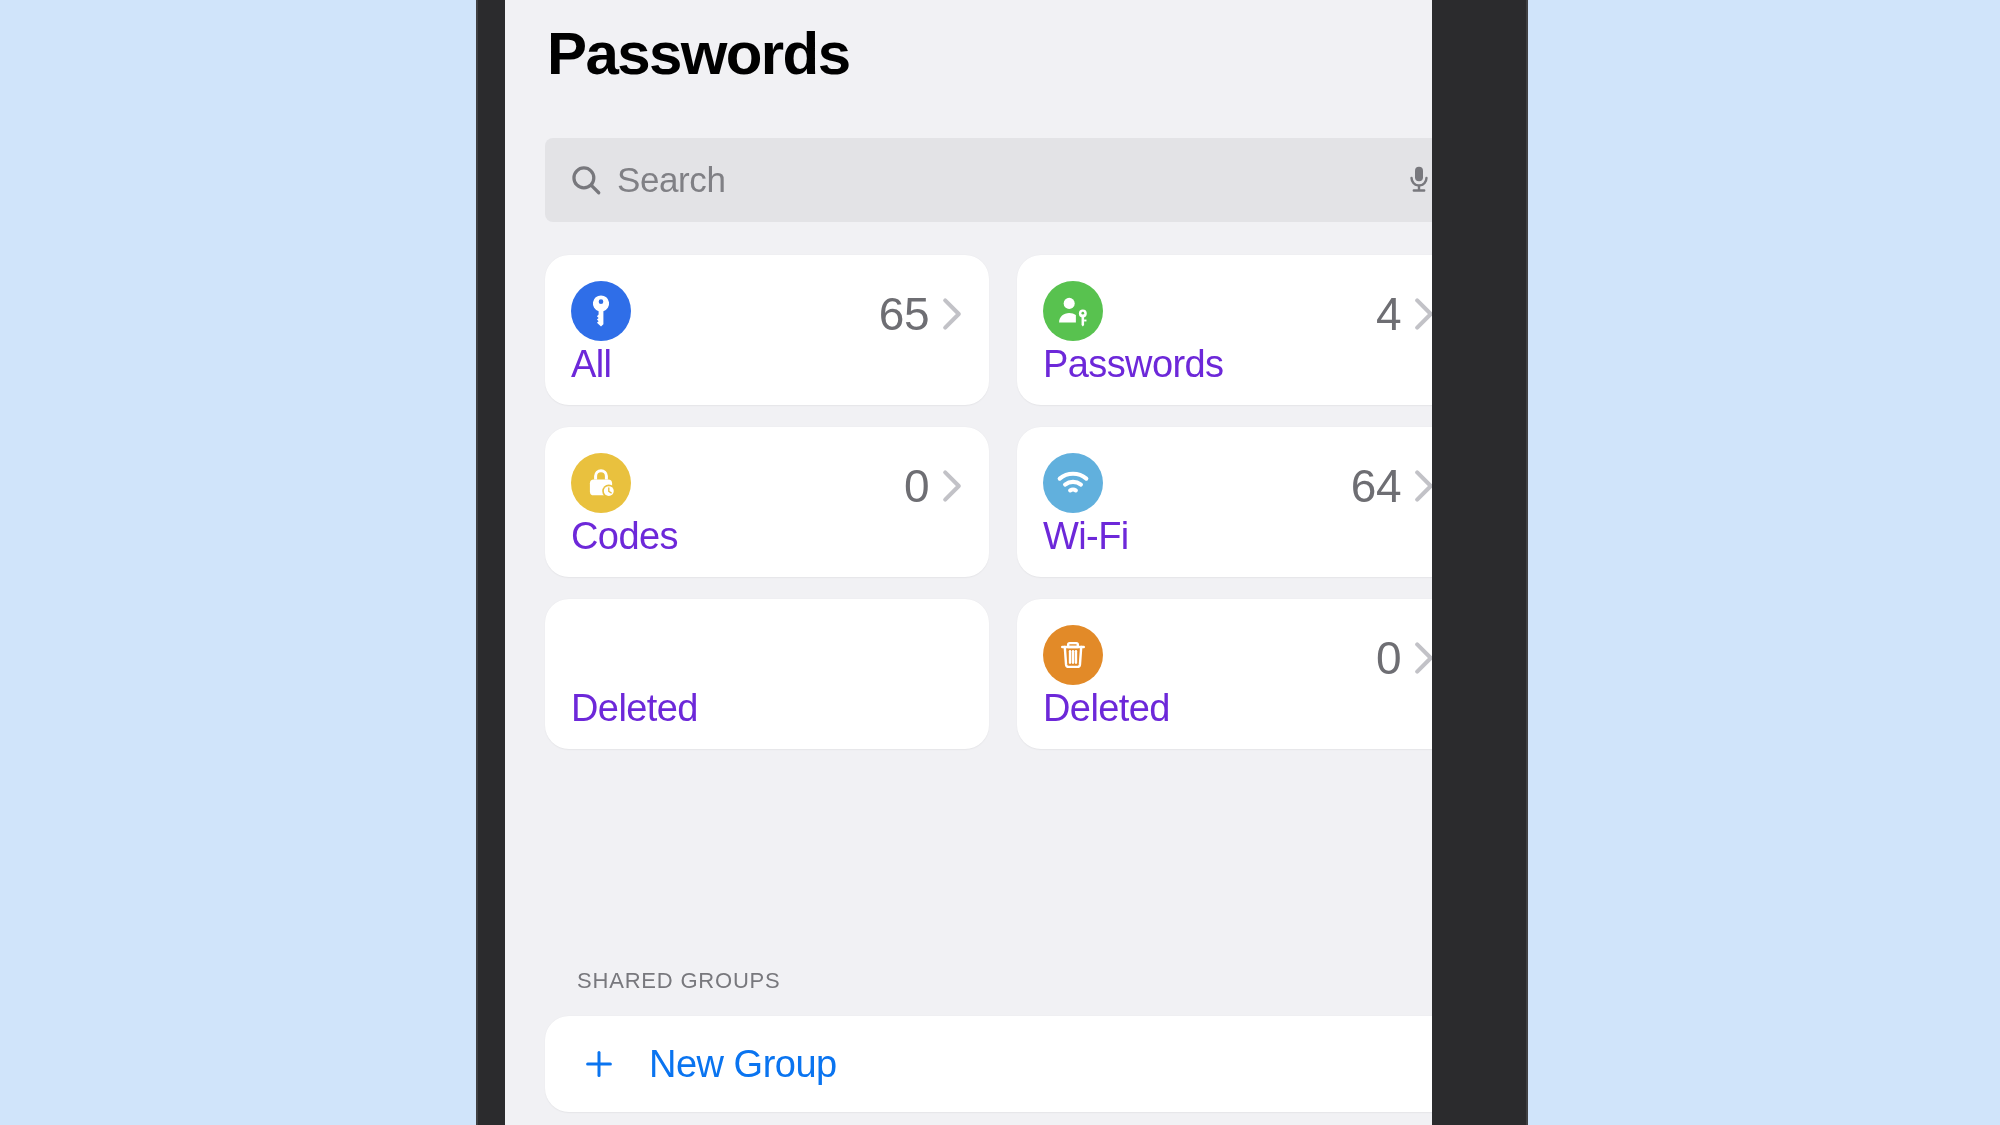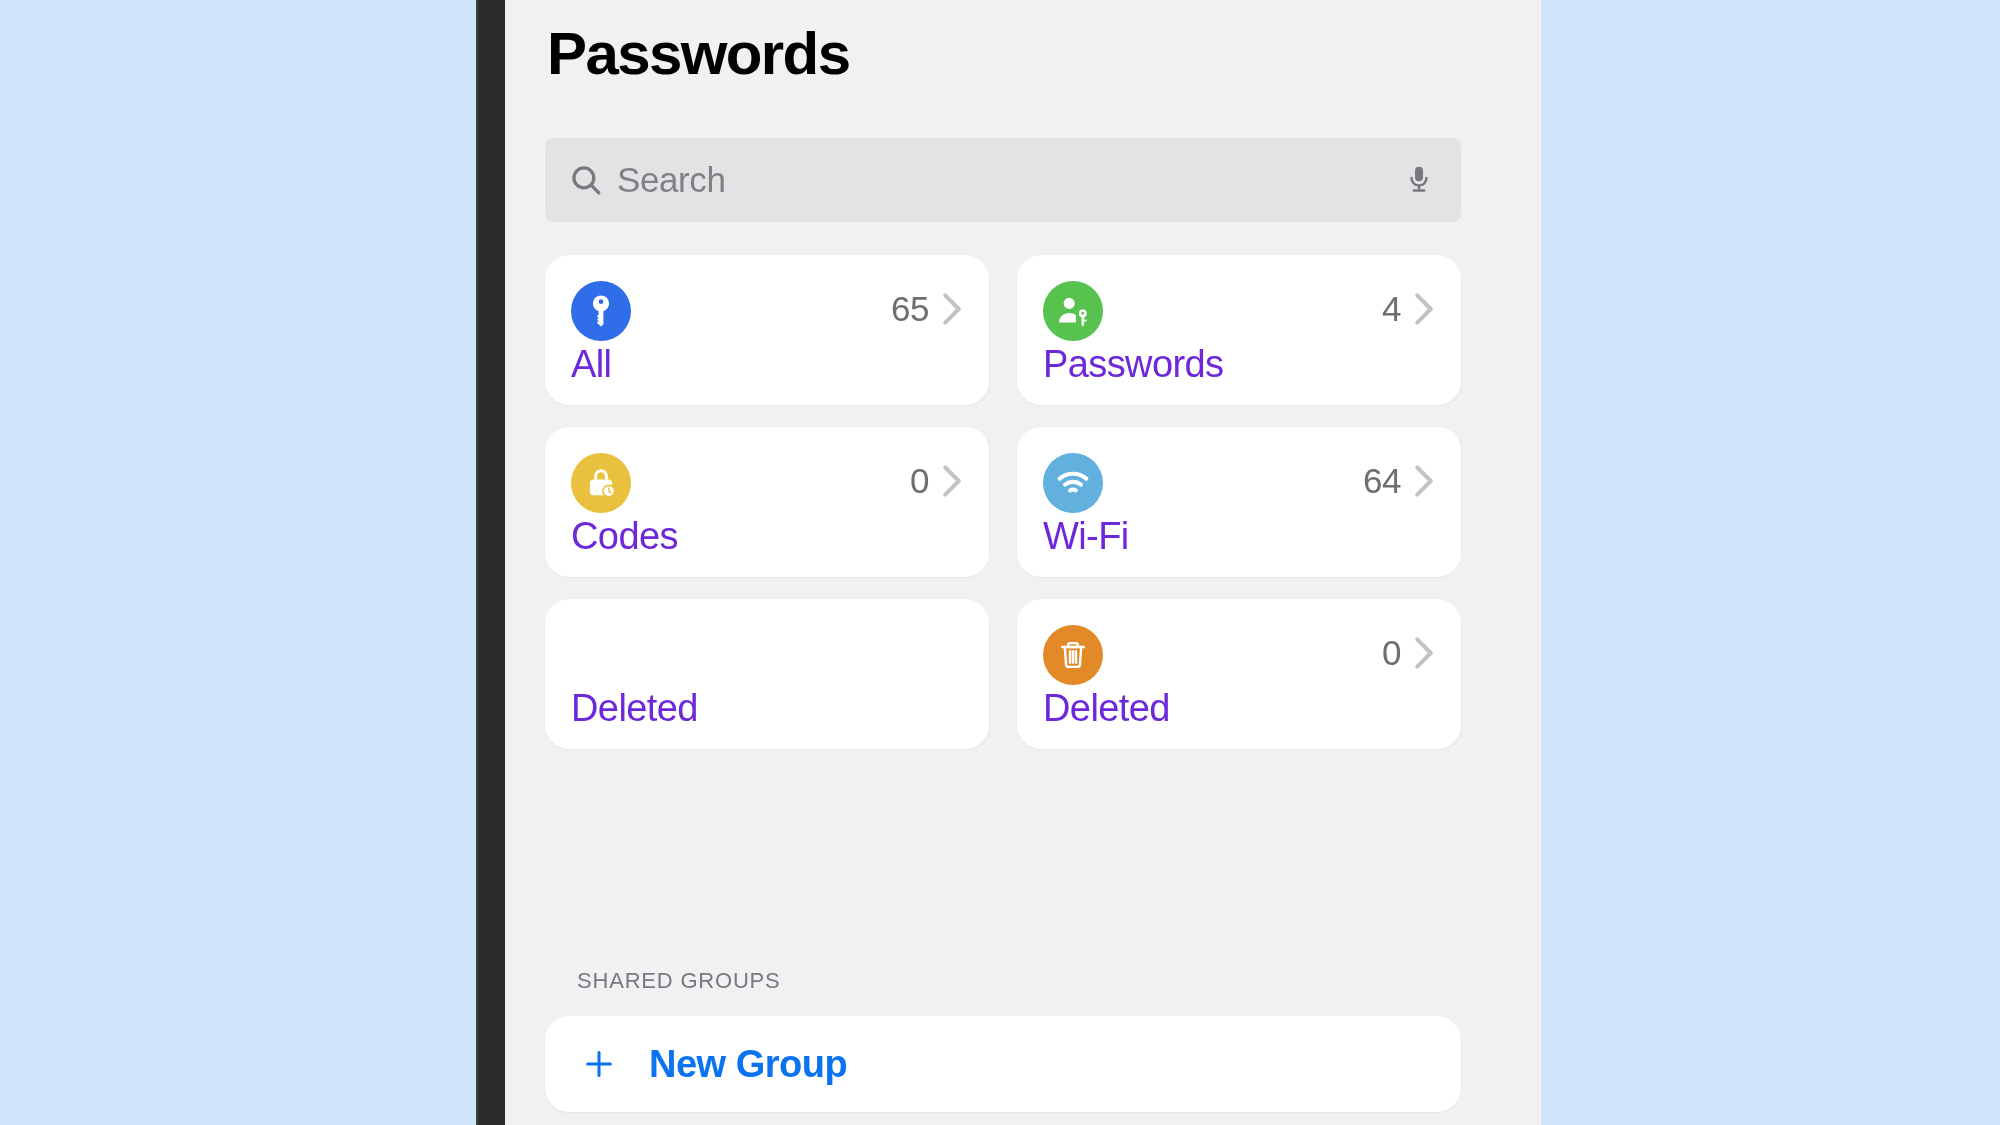--- a/index.html
+++ b/index.html
@@ -19,21 +19,21 @@
   #phone-frame::before,
   #phone-frame::after {
     content: ""; position: absolute; top: 0; bottom: 0; width: 2px;
     background: rgba(255,255,255,0.10);
   }
   #phone-frame::before { left: 0; }
   #phone-frame::after  { right: 0; }
 
   #phone-screen {
     position: absolute;
-    left: 505px; top: 0; width: 1036px; height: 1125px;
+    left: 505px; top: 0; width: 927px; height: 1125px;
     background: #f1f1f4;
     overflow: hidden;
   }
 
   
   #page-title {
     position: absolute;
     left: 42px; top: 18px;
     font-size: 60px;
     font-weight: bold;
@@ -93,21 +93,21 @@
     width: 60px; height: 60px;
     border-radius: 50%;
     display: flex; align-items: center; justify-content: center;
     flex: 0 0 auto;
   }
   .cat-count-wrap {
     display: flex; align-items: center;
     margin-top: 10px;
   }
   .cat-count {
-    font-size: 35px;
+    font-size: 46px;
     color: #6e6e73;
     letter-spacing: -0.5px;
     line-height: 1;
   }
   .cat-chevron {
     margin-left: 12px;
     display: flex; align-items: center;
   }
   .cat-label {
     position: absolute;
@@ -129,21 +129,20 @@
   }
   #new-group-card {
     position: absolute;
     left: 40px; top: 1016px;
     width: 916px; height: 96px;
     background: #ffffff;
     border-radius: 24px;
     display: flex; align-items: center;
     cursor: pointer;
     box-shadow: 0 0.5px 1.5px rgba(0,0,0,0.05);
-    font-weight: bold;
   }
   #plus-icon { margin-left: 36px; display: flex; flex: 0 0 auto; }
   #new-group-label {
     margin-left: 32px;
     font-size: 38px;
     color: #0a74f0;
     letter-spacing: -0.5px;
   }
 </style>
 </head>

